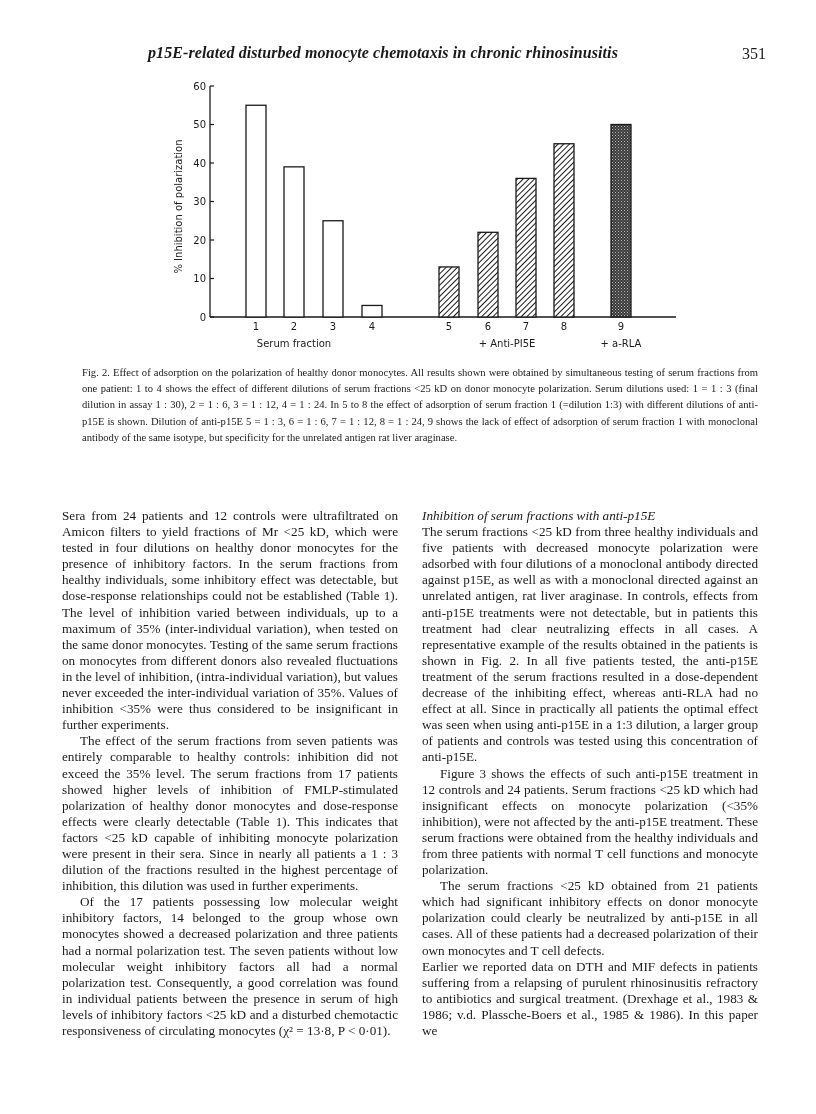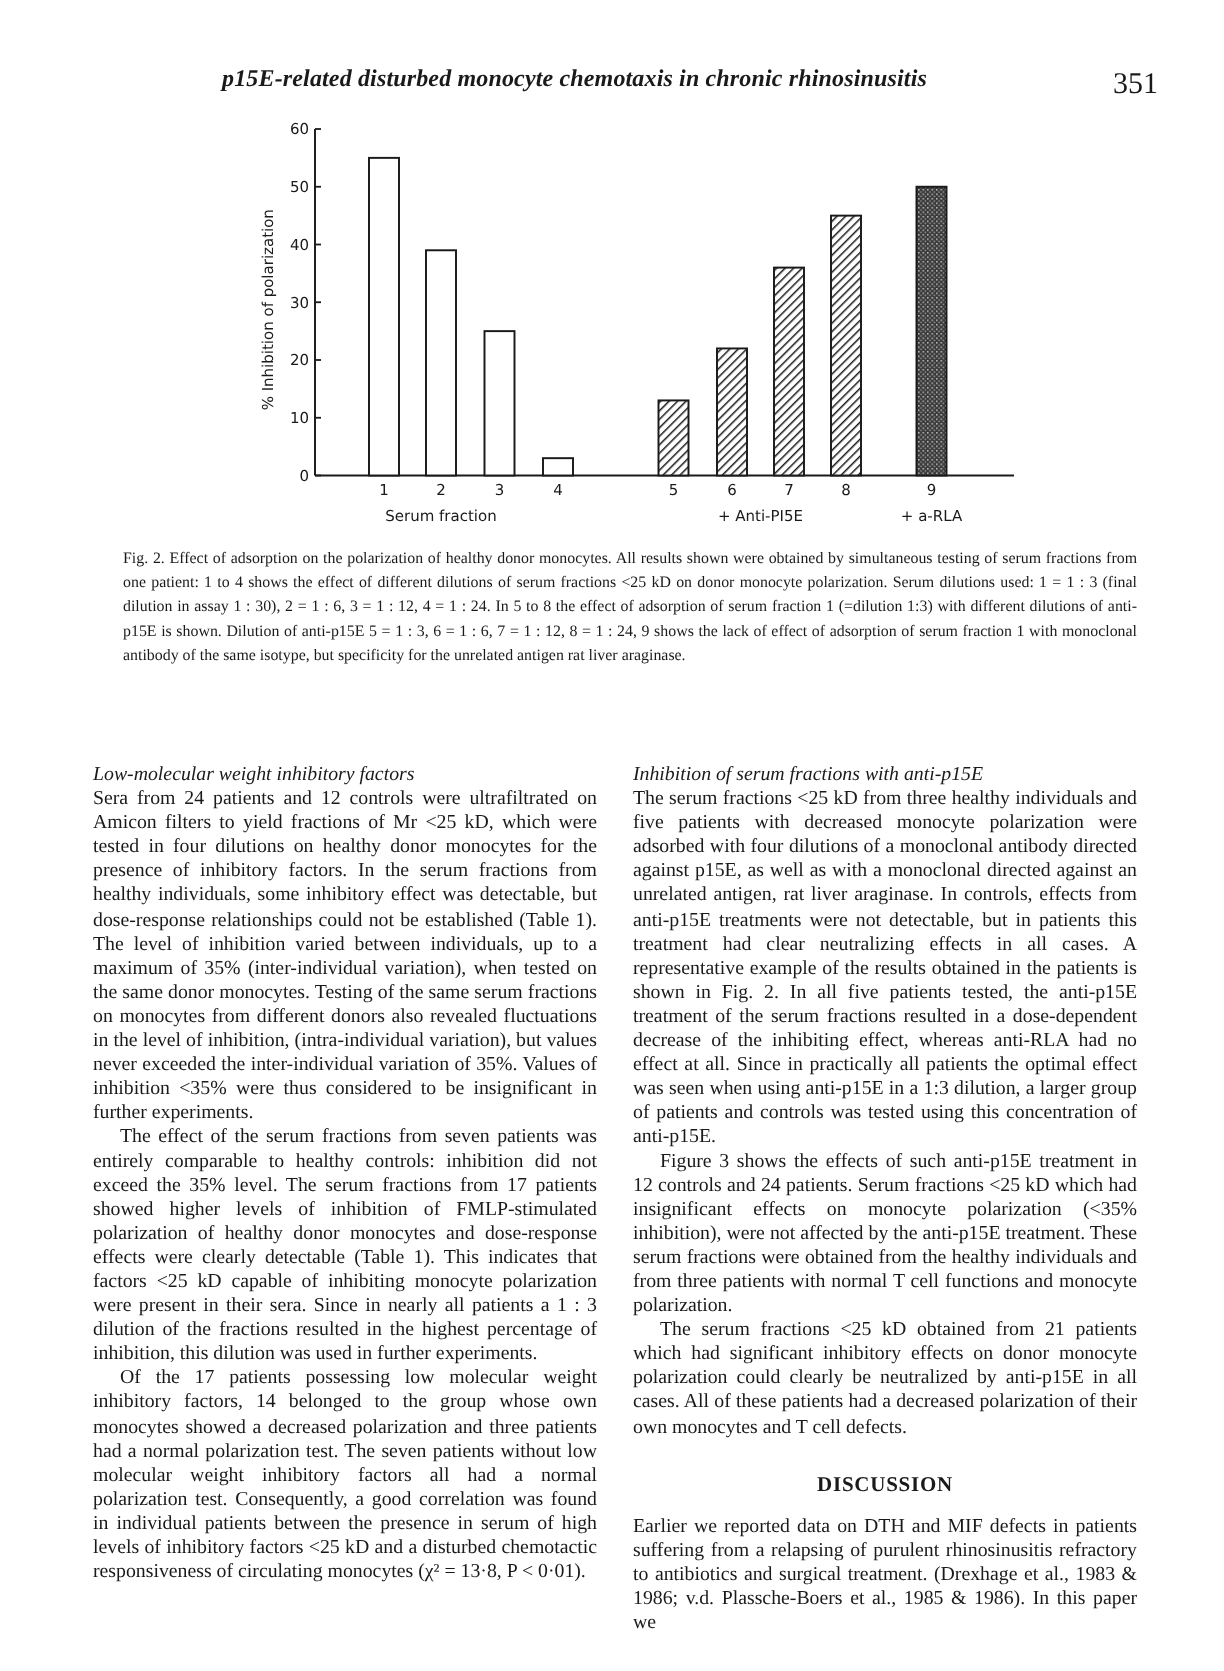--- a/index.html
+++ b/index.html
@@ -1,18 +1,18 @@
 <!DOCTYPE html>
 <html><head>
 <meta charset="utf-8">
 <style>
   html, body { margin: 0; padding: 0; background: #ffffff; }
   body { width: 816px; height: 1114px; position: relative; overflow: hidden; color: #1a1a1a; font-family: "Liberation Serif", serif; }
   .running-head { position: absolute; top: 44px; left: 148px; width: 470px; text-align: center; font-style: italic; font-weight: bold; font-size: 16px; letter-spacing: 0.1px; }
-  .page-number { position: absolute; top: 45px; left: 742px; font-size: 20px; }
+  .page-number { position: absolute; top: 45px; left: 742px; font-size: 16px; }
   .chart { position: absolute; left: 0; top: 0; width: 816px; height: 360px; }
   .chart svg { position: absolute; left: 0; top: 0; }
   .chart-text { font-family: "DejaVu Sans", sans-serif; font-size: 10px; fill: #1a1a1a; }
   .caption { position: absolute; top: 365px; left: 82px; width: 676px; font-size: 10.6px; line-height: 16.2px; text-align: justify; }
   .caption b { font-weight: normal; }
   .col { position: absolute; width: 336px; font-size: 13.2px; line-height: 16.1px; text-align: justify; }
   .col-left { left: 62px; top: 508px; }
   .col-right { left: 422px; top: 508px; }
   .section-title { font-style: italic; text-align: left; }
   .para { margin: 0; }
@@ -84,26 +84,24 @@
       </g>
   </svg>
 </div>
 
 <div class="caption">
   <b>Fig. 2.</b>
   <span>Effect of adsorption on the polarization of healthy donor monocytes. All results shown were obtained by simultaneous testing of serum fractions from one patient: 1 to 4 shows the effect of different dilutions of serum fractions &lt;25 kD on donor monocyte polarization. Serum dilutions used: 1 = 1 : 3 (final dilution in assay 1 : 30), 2 = 1 : 6, 3 = 1 : 12, 4 = 1 : 24. In 5 to 8 the effect of adsorption of serum fraction 1 (=dilution 1:3) with different dilutions of anti-p15E is shown. Dilution of anti-p15E 5 = 1 : 3, 6 = 1 : 6, 7 = 1 : 12, 8 = 1 : 24, 9 shows the lack of effect of adsorption of serum fraction 1 with monoclonal antibody of the same isotype, but specificity for the unrelated antigen rat liver araginase.</span>
 </div>
 
 <div class="col col-left">
-  <div class="section-title">Low-molecular weight inhibitory factors</div>
   <p class="para">Sera from 24 patients and 12 controls were ultrafiltrated on Amicon filters to yield fractions of Mr &lt;25 kD, which were tested in four dilutions on healthy donor monocytes for the presence of inhibitory factors. In the serum fractions from healthy individuals, some inhibitory effect was detectable, but dose-response relationships could not be established (Table 1). The level of inhibition varied between individuals, up to a maximum of 35% (inter-individual variation), when tested on the same donor monocytes. Testing of the same serum fractions on monocytes from different donors also revealed fluctuations in the level of inhibition, (intra-individual variation), but values never exceeded the inter-individual variation of 35%. Values of inhibition &lt;35% were thus considered to be insignificant in further experiments.</p>
   <p class="para indent">The effect of the serum fractions from seven patients was entirely comparable to healthy controls: inhibition did not exceed the 35% level. The serum fractions from 17 patients showed higher levels of inhibition of FMLP-stimulated polarization of healthy donor monocytes and dose-response effects were clearly detectable (Table 1). This indicates that factors &lt;25 kD capable of inhibiting monocyte polarization were present in their sera. Since in nearly all patients a 1 : 3 dilution of the fractions resulted in the highest percentage of inhibition, this dilution was used in further experiments.</p>
   <p class="para indent">Of the 17 patients possessing low molecular weight inhibitory factors, 14 belonged to the group whose own monocytes showed a decreased polarization and three patients had a normal polarization test. The seven patients without low molecular weight inhibitory factors all had a normal polarization test. Consequently, a good correlation was found in individual patients between the presence in serum of high levels of inhibitory factors &lt;25 kD and a disturbed chemotactic responsiveness of circulating monocytes (χ² = 13·8, P &lt; 0·01).</p>
 </div>
 
 <div class="col col-right">
   <div class="section-title">Inhibition of serum fractions with anti-p15E</div>
   <p class="para">The serum fractions &lt;25 kD from three healthy individuals and five patients with decreased monocyte polarization were adsorbed with four dilutions of a monoclonal antibody directed against p15E, as well as with a monoclonal directed against an unrelated antigen, rat liver araginase. In controls, effects from anti-p15E treatments were not detectable, but in patients this treatment had clear neutralizing effects in all cases. A representative example of the results obtained in the patients is shown in Fig. 2. In all five patients tested, the anti-p15E treatment of the serum fractions resulted in a dose-dependent decrease of the inhibiting effect, whereas anti-RLA had no effect at all. Since in practically all patients the optimal effect was seen when using anti-p15E in a 1:3 dilution, a larger group of patients and controls was tested using this concentration of anti-p15E.</p>
   <p class="para indent">Figure 3 shows the effects of such anti-p15E treatment in 12 controls and 24 patients. Serum fractions &lt;25 kD which had insignificant effects on monocyte polarization (&lt;35% inhibition), were not affected by the anti-p15E treatment. These serum fractions were obtained from the healthy individuals and from three patients with normal T cell functions and monocyte polarization.</p>
   <p class="para indent">The serum fractions &lt;25 kD obtained from 21 patients which had significant inhibitory effects on donor monocyte polarization could clearly be neutralized by anti-p15E in all cases. All of these patients had a decreased polarization of their own monocytes and T cell defects.</p>
-  <div class="discussion-heading">DISCUSSION</div>
   <p class="para">Earlier we reported data on DTH and MIF defects in patients suffering from a relapsing of purulent rhinosinusitis refractory to antibiotics and surgical treatment. (Drexhage et al., 1983 &amp; 1986; v.d. Plassche-Boers et al., 1985 &amp; 1986). In this paper we</p>
 </div>
 
 </body></html>

